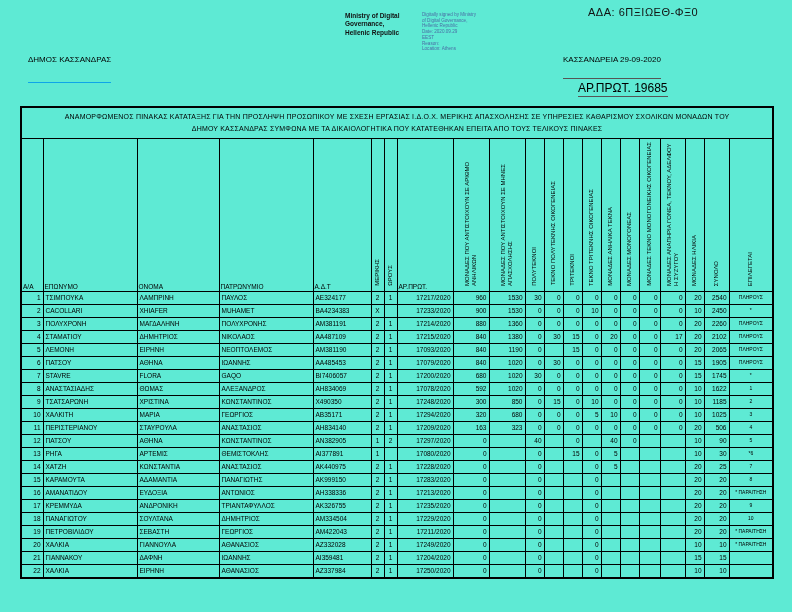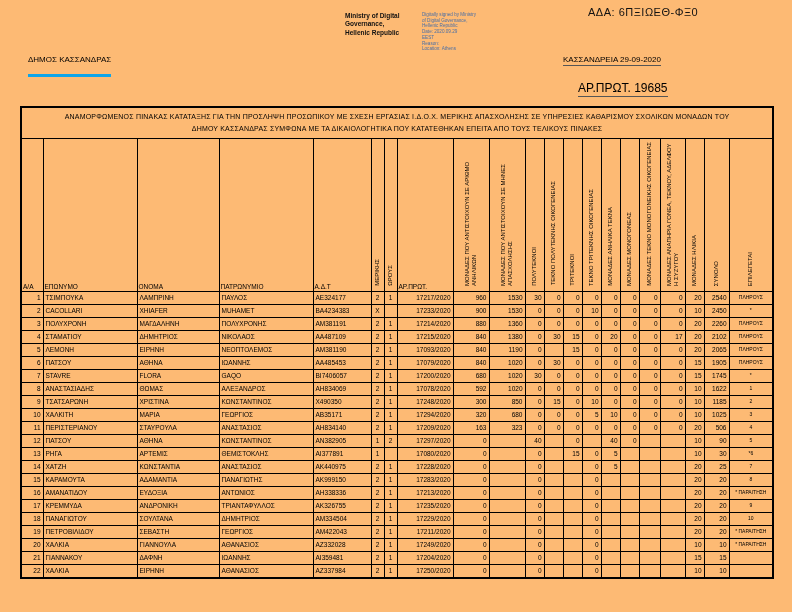--- a/index.html
+++ b/index.html
@@ -1,30 +1,30 @@
 <!DOCTYPE html>
 <html><head>
 <meta charset="utf-8">
 <style>
   html,body{margin:0;padding:0;background:#ffffff;}
   .page{
     position:relative;
     width:792px;height:612px;
-    background:#fdba74;
+    background:#5eead4;
     font-family:"Liberation Sans", sans-serif;
     color:#000;
     overflow:hidden;
   }
   
   .ada{position:absolute;left:588px;top:6px;font-size:11px;letter-spacing:.5px;color:#111;}
   .stamp{position:absolute;left:345px;top:12px;display:flex;gap:7px;align-items:flex-start;}
   .stamp-ministry{font-size:6.5px;font-weight:bold;line-height:1.3;color:#111;width:70px;}
   .stamp-sign{font-size:4.6px;line-height:1.25;color:#4a6fa5;width:100px;}
-  .muni{position:absolute;left:28px;top:55px;font-size:8px;border-bottom:3px solid #0ea5e9;padding-bottom:10px;}
-  .place-date{position:absolute;left:563px;top:55px;font-size:8px;border-bottom:1px solid #555;padding-bottom:1px;}
+  .muni{position:absolute;left:28px;top:55px;font-size:8px;border-bottom:1px solid #0ea5e9;padding-bottom:18px;}
+  .place-date{position:absolute;left:563px;top:55px;font-size:8px;border-bottom:1px solid #555;padding-bottom:14px;}
   .protocol{position:absolute;left:578px;top:81px;font-size:12px;border-bottom:1px solid #555;padding-bottom:1px;}
 
   
   table.ranking{
     position:absolute;left:20px;top:106px;width:752px;
     border-collapse:collapse;table-layout:fixed;
     border:2px solid #000;
   }
   table.ranking td,table.ranking th{border:1px solid #000;overflow:hidden;}
   td.title-cell{font-size:7px;text-align:center;padding:3px 2px;line-height:1.7;letter-spacing:.2px;font-weight:normal;}

